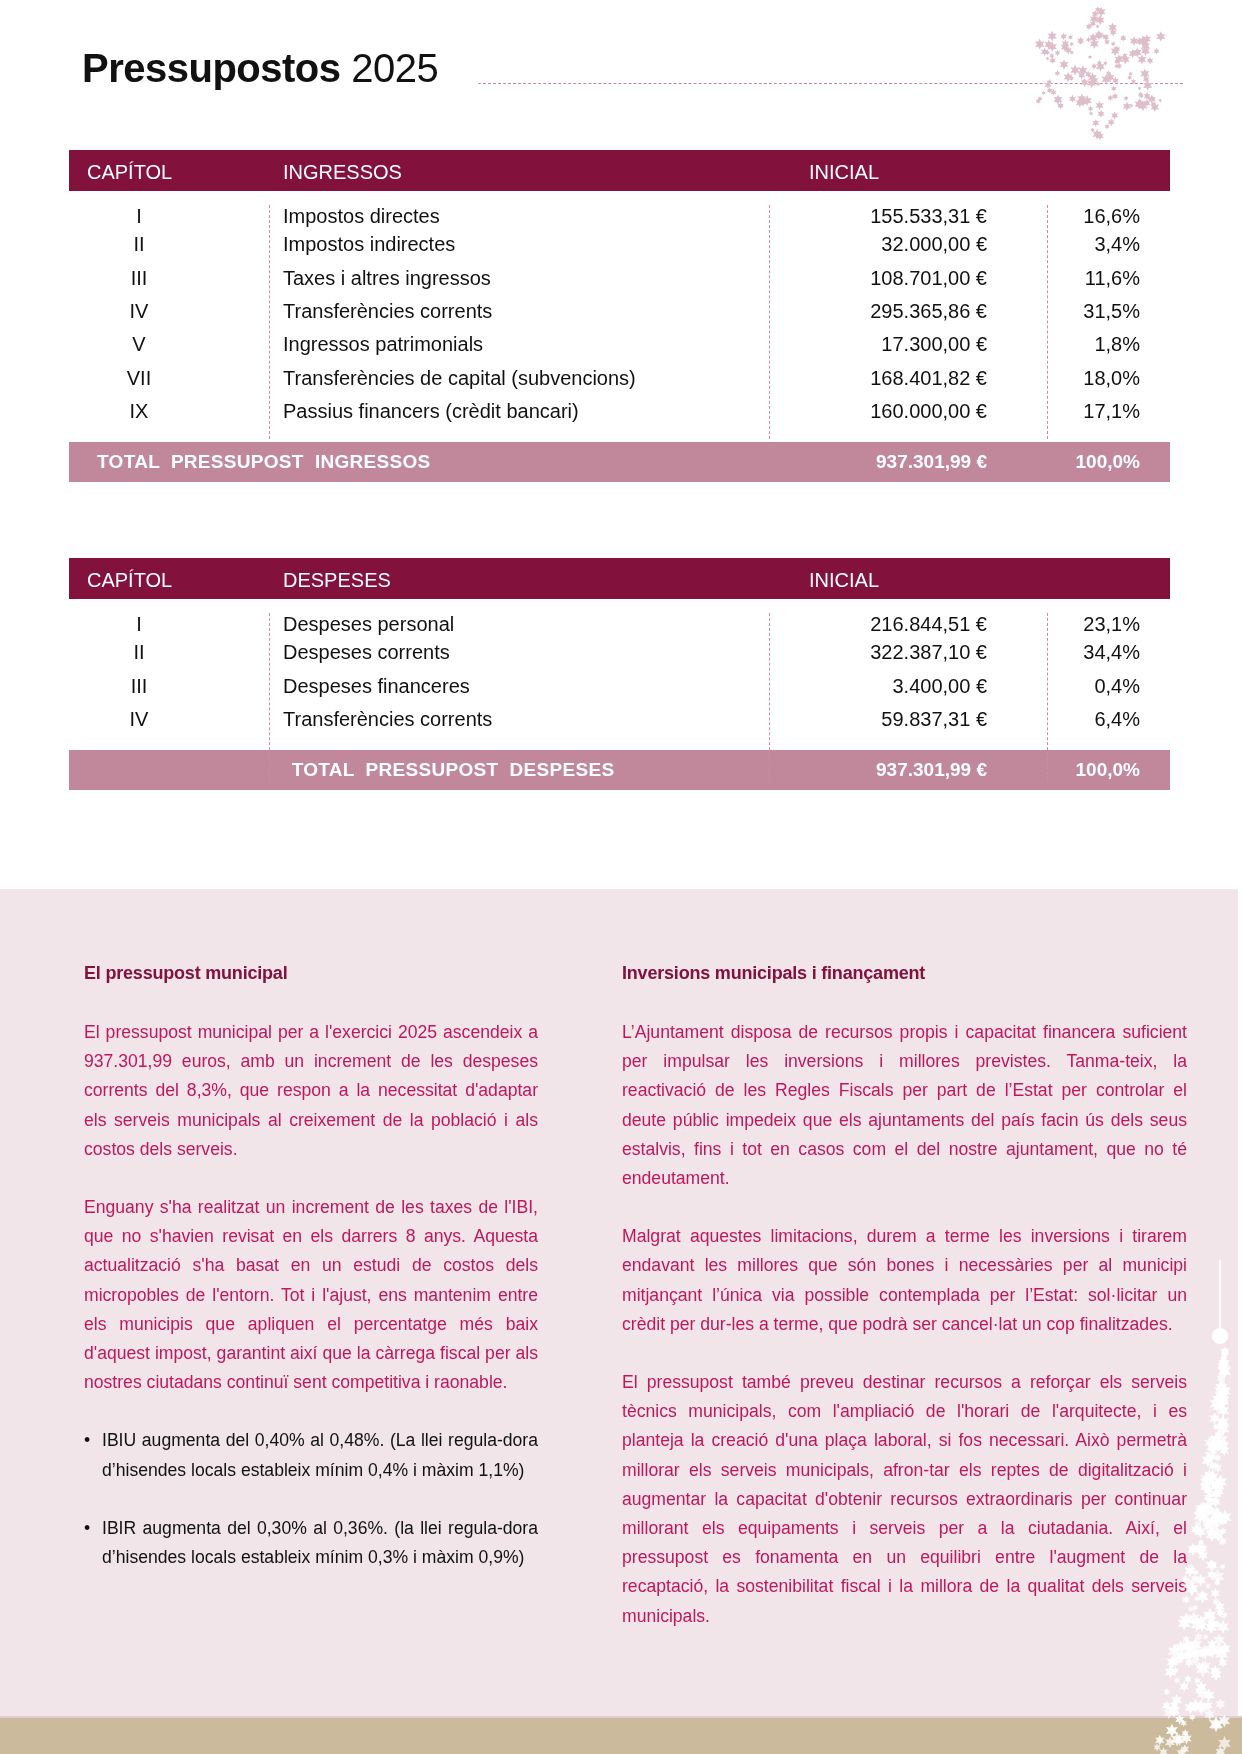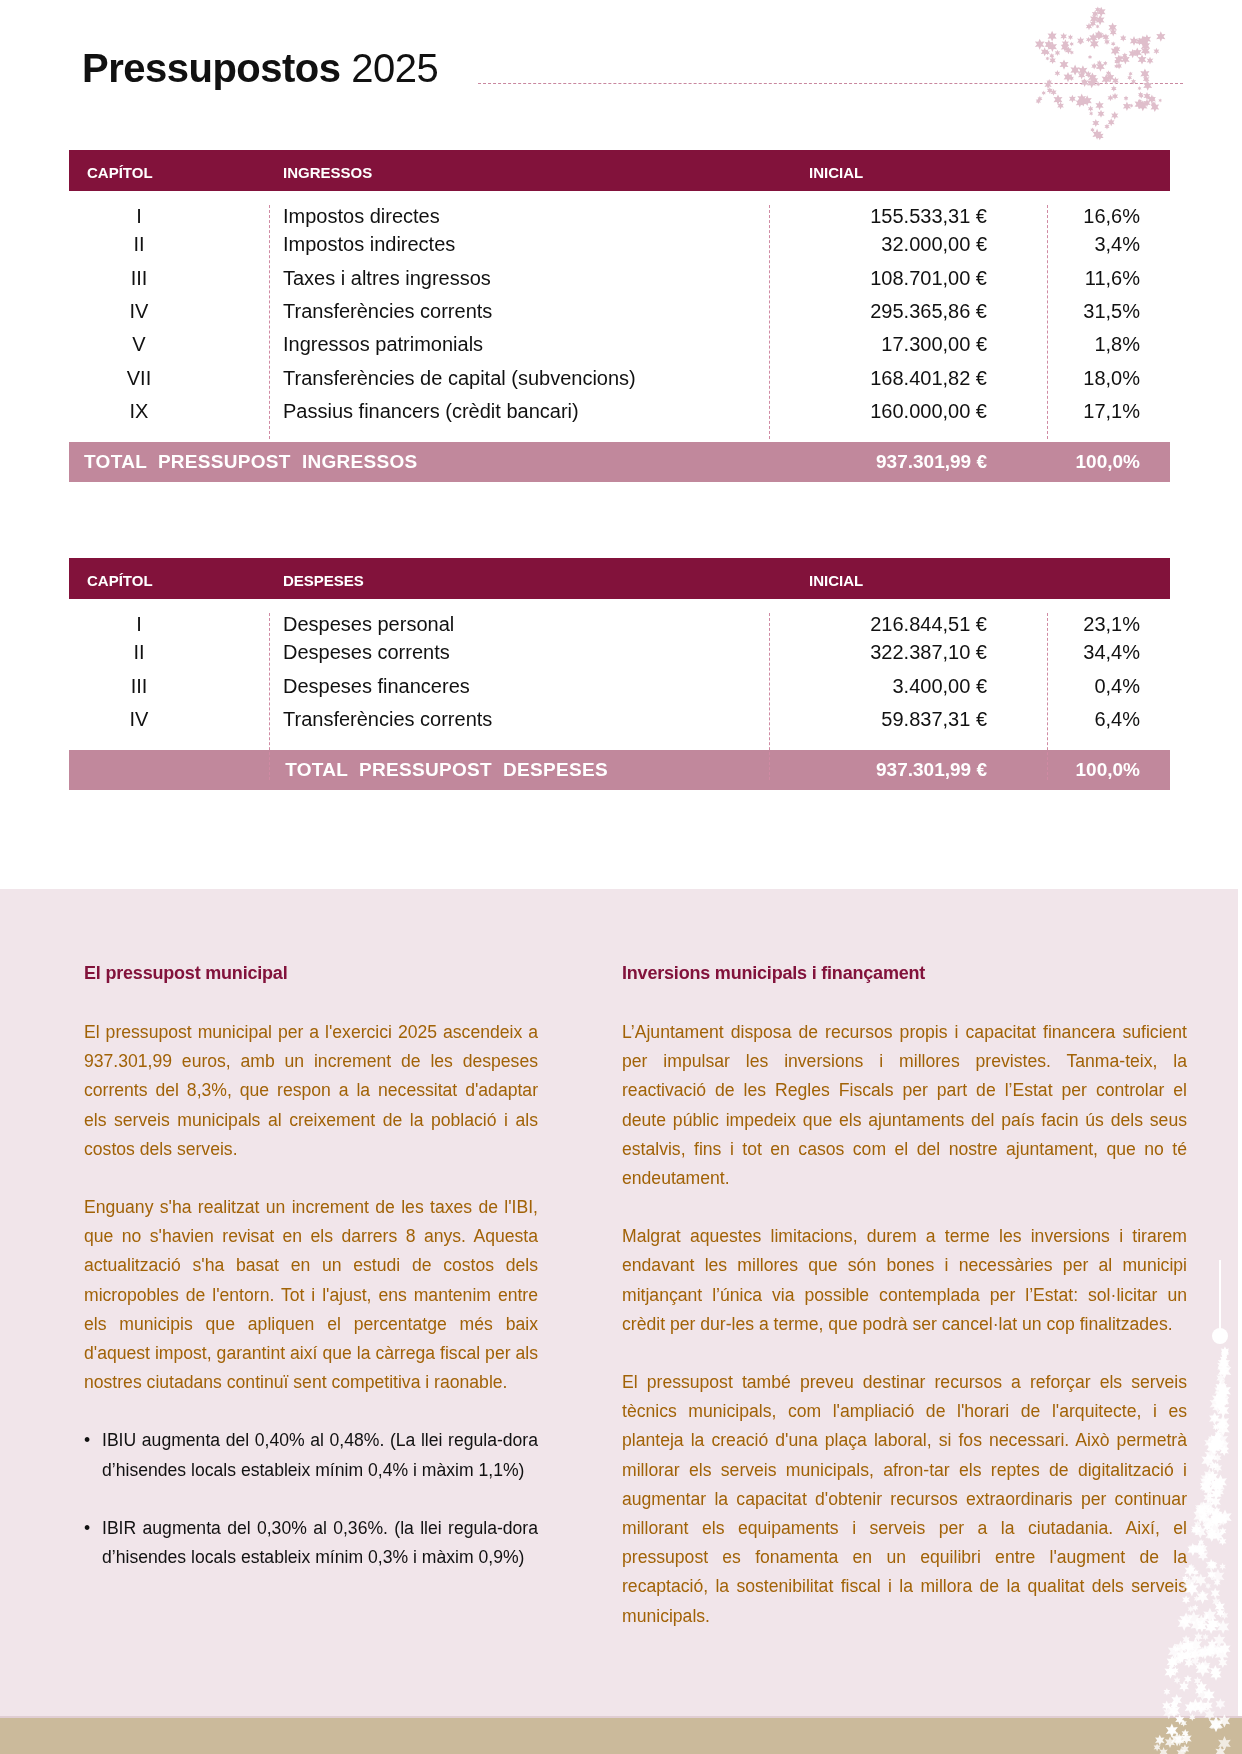--- a/index.html
+++ b/index.html
@@ -8,46 +8,46 @@
 
   .title-row { position: absolute; left: 82px; top: 44px; display: flex; align-items: flex-end; }
   .title { font-size: 40px; line-height: 48px; letter-spacing: -0.5px; }
   .title .bold { font-weight: 700; }
   .title .light { font-weight: 400; }
   .title-rule { position: absolute; left: 478px; top: 83px; width: 705px; border-top: 1.5px dashed #c9879f; }
 
   .deco-star { position: absolute; left: 1005px; top: 0; width: 190px; height: 150px; }
 
   table.budget { position: absolute; left: 69px; width: 1101px; border-collapse: collapse; }
-  table.budget th { background: #82123b; color: #fff; font-weight: 700; font-size: 15px; text-align: left; height: 41px; padding-top: 4px; }
+  table.budget th { background: #82123b; color: #fff; font-weight: 400; font-size: 20px; text-align: left; height: 41px; padding-top: 4px; }
   table.budget td { font-size: 20px; height: 33.4px; color: #111; }
   .c-cap { width: 140px; text-align: center; }
   .c-sep1 { width: 74px; }
   .c-name { width: 466px; }
   .c-sep2 { width: 60px; }
   .c-amt { width: 198px; text-align: right; padding-right: 20px; }
   .c-sep3 { width: 66px; }
   .c-pct { text-align: right; padding-right: 30px; }
   th.c-cap { text-align: left; padding-left: 18px; }
   th.c-name { padding-left: 0; }
   th.c-amt-h { text-align: right; padding-right: 51px; }
   .sep { position: relative; }
   .vline { position: absolute; top: 0; bottom: 0; border-left: 1.5px dashed #d08aa3; }
   tr.first td { padding-top: 14px; }
   tr.spacer td { height: 14px; }
   tr.total td { background: #c1889c; color: #fff; font-weight: 700; font-size: 19px; height: 40px; }
-  tr.total td.t-label { padding-left: 15px; letter-spacing: 0.3px; margin-left: 14px; }
+  tr.total td.t-label { padding-left: 28px; letter-spacing: 0.3px; margin-left: 14px; }
 
   .info { position: absolute; left: 0; top: 889px; width: 1238px; height: 829px; background: #f1e5ea; }
   .footer { position: absolute; left: 0; top: 1716px; width: 1242px; height: 38px; background: #cbba9b; border-top: 2px solid #e0cdd3; }
   .col { position: absolute; top: 956px; }
   .col.left { left: 84px; width: 454px; }
   .col.right { left: 622px; width: 565px; }
   .col h2 { color: #82123b; font-size: 18px; font-weight: 700; line-height: 34px; margin-bottom: 28px; letter-spacing: -0.2px; }
-  .col p { font-size: 17.6px; line-height: 29.2px; text-align: justify; margin-bottom: 29px; color: #a16207; }
+  .col p { font-size: 17.6px; line-height: 29.2px; text-align: justify; margin-bottom: 29px; color: #be185d; }
   .col ul { list-style: none; }
   .col li { position: relative; padding-left: 18px; font-size: 17.6px; line-height: 29.2px; text-align: justify; margin-bottom: 29px; }
   .col li .bullet { position: absolute; left: 0; top: 0; }
 
   .tree { position: absolute; left: 1140px; top: 1260px; width: 102px; height: 494px; }
 </style>
 </head>
 <body>
 
 <div class="title-row">

